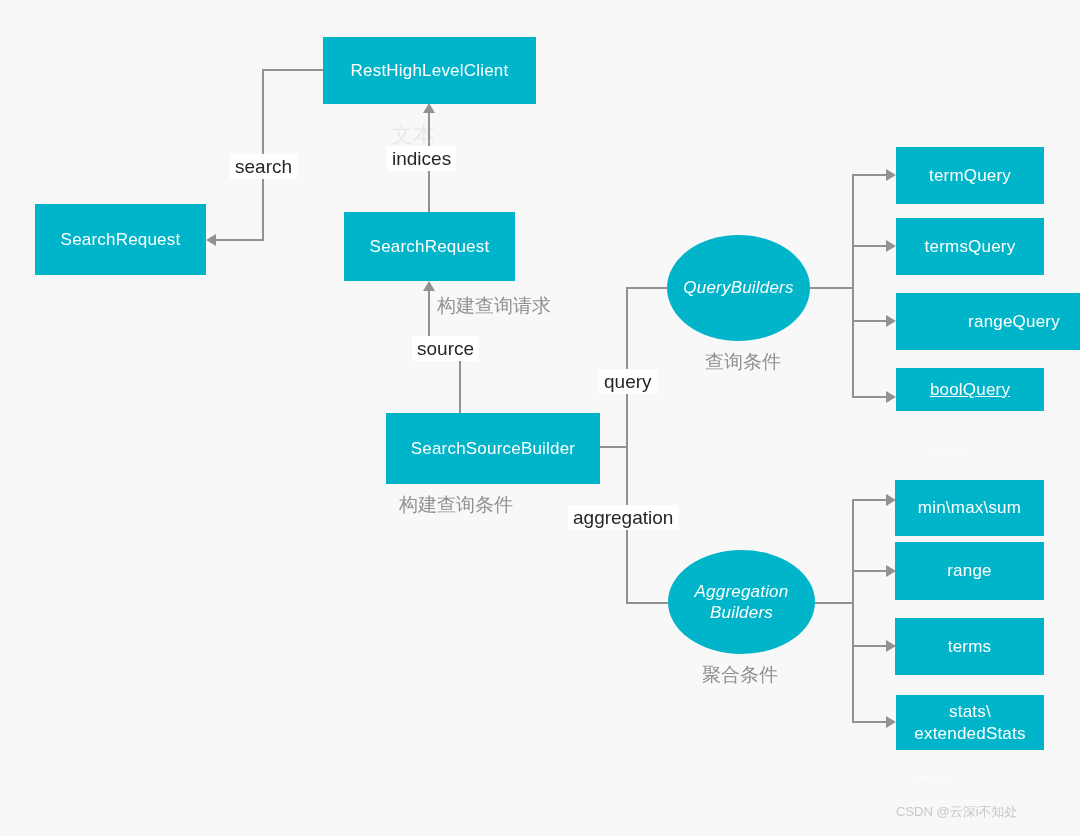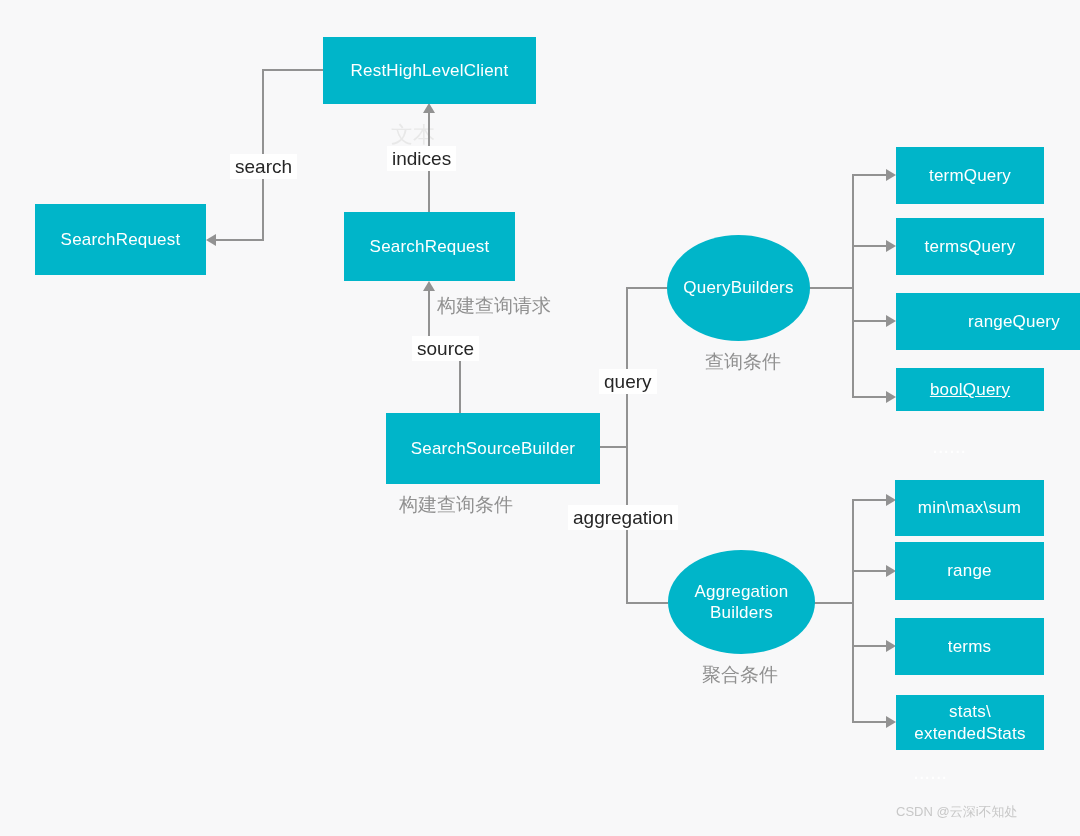--- a/index.html
+++ b/index.html
@@ -22,21 +22,21 @@
     position:absolute;
     background:var(--cyan);
     color:#fff;
     display:flex;align-items:center;justify-content:center;
     text-align:center;
     font-size:17px;
     line-height:1.25;
     white-space:pre-line;
     letter-spacing:.2px;
   }
-  .ellipse{border-radius:50%;}
+  .ellipse{border-radius:50%;font-style:italic;}
   .edge{position:absolute;background:var(--line);}
   .arrow{position:absolute;width:0;height:0;}
   .arrow-left{border-top:6px solid transparent;border-bottom:6px solid transparent;border-right:10px solid var(--line);}
   .arrow-right{border-top:6px solid transparent;border-bottom:6px solid transparent;border-left:10px solid var(--line);}
   .arrow-up{border-left:6px solid transparent;border-right:6px solid transparent;border-bottom:10px solid var(--line);}
   .chip{
     position:absolute;
     background:#ffffff;
     color:#262626;
     font-size:19px;

